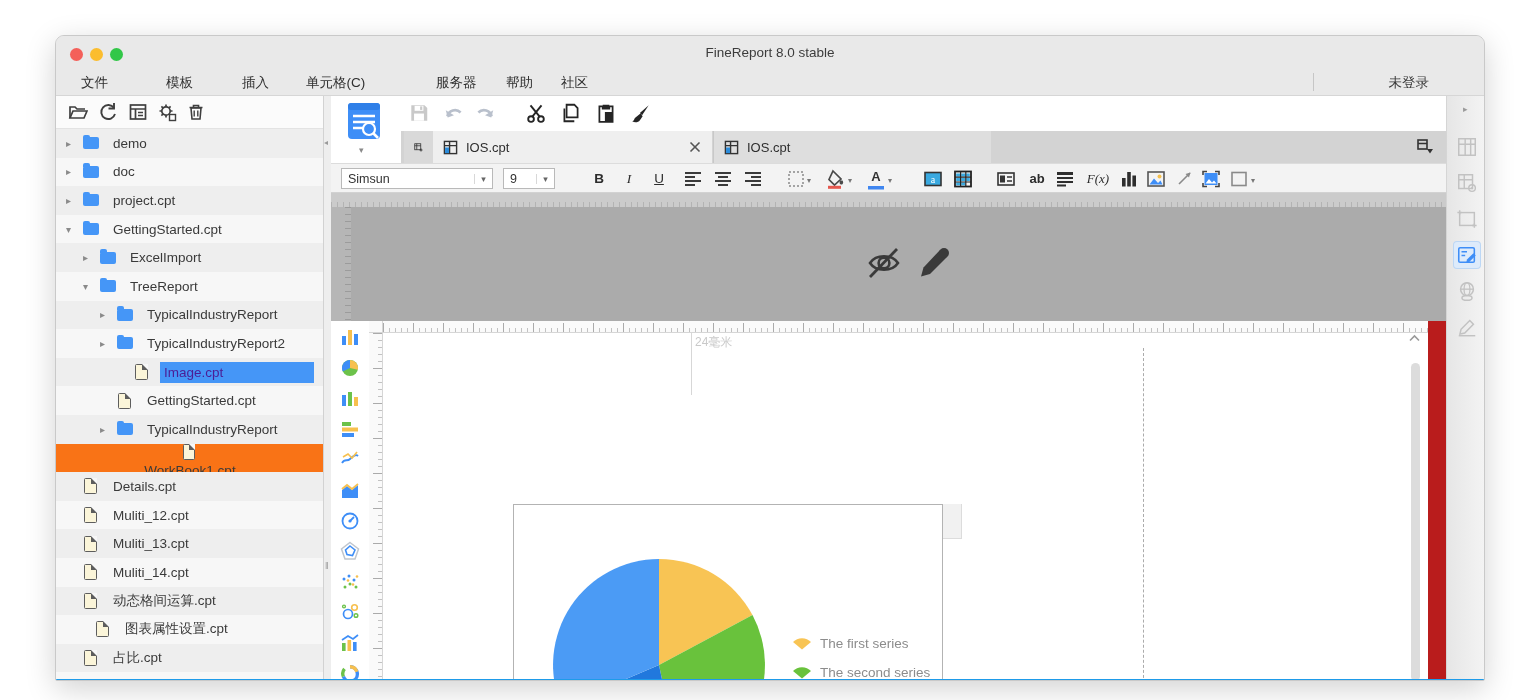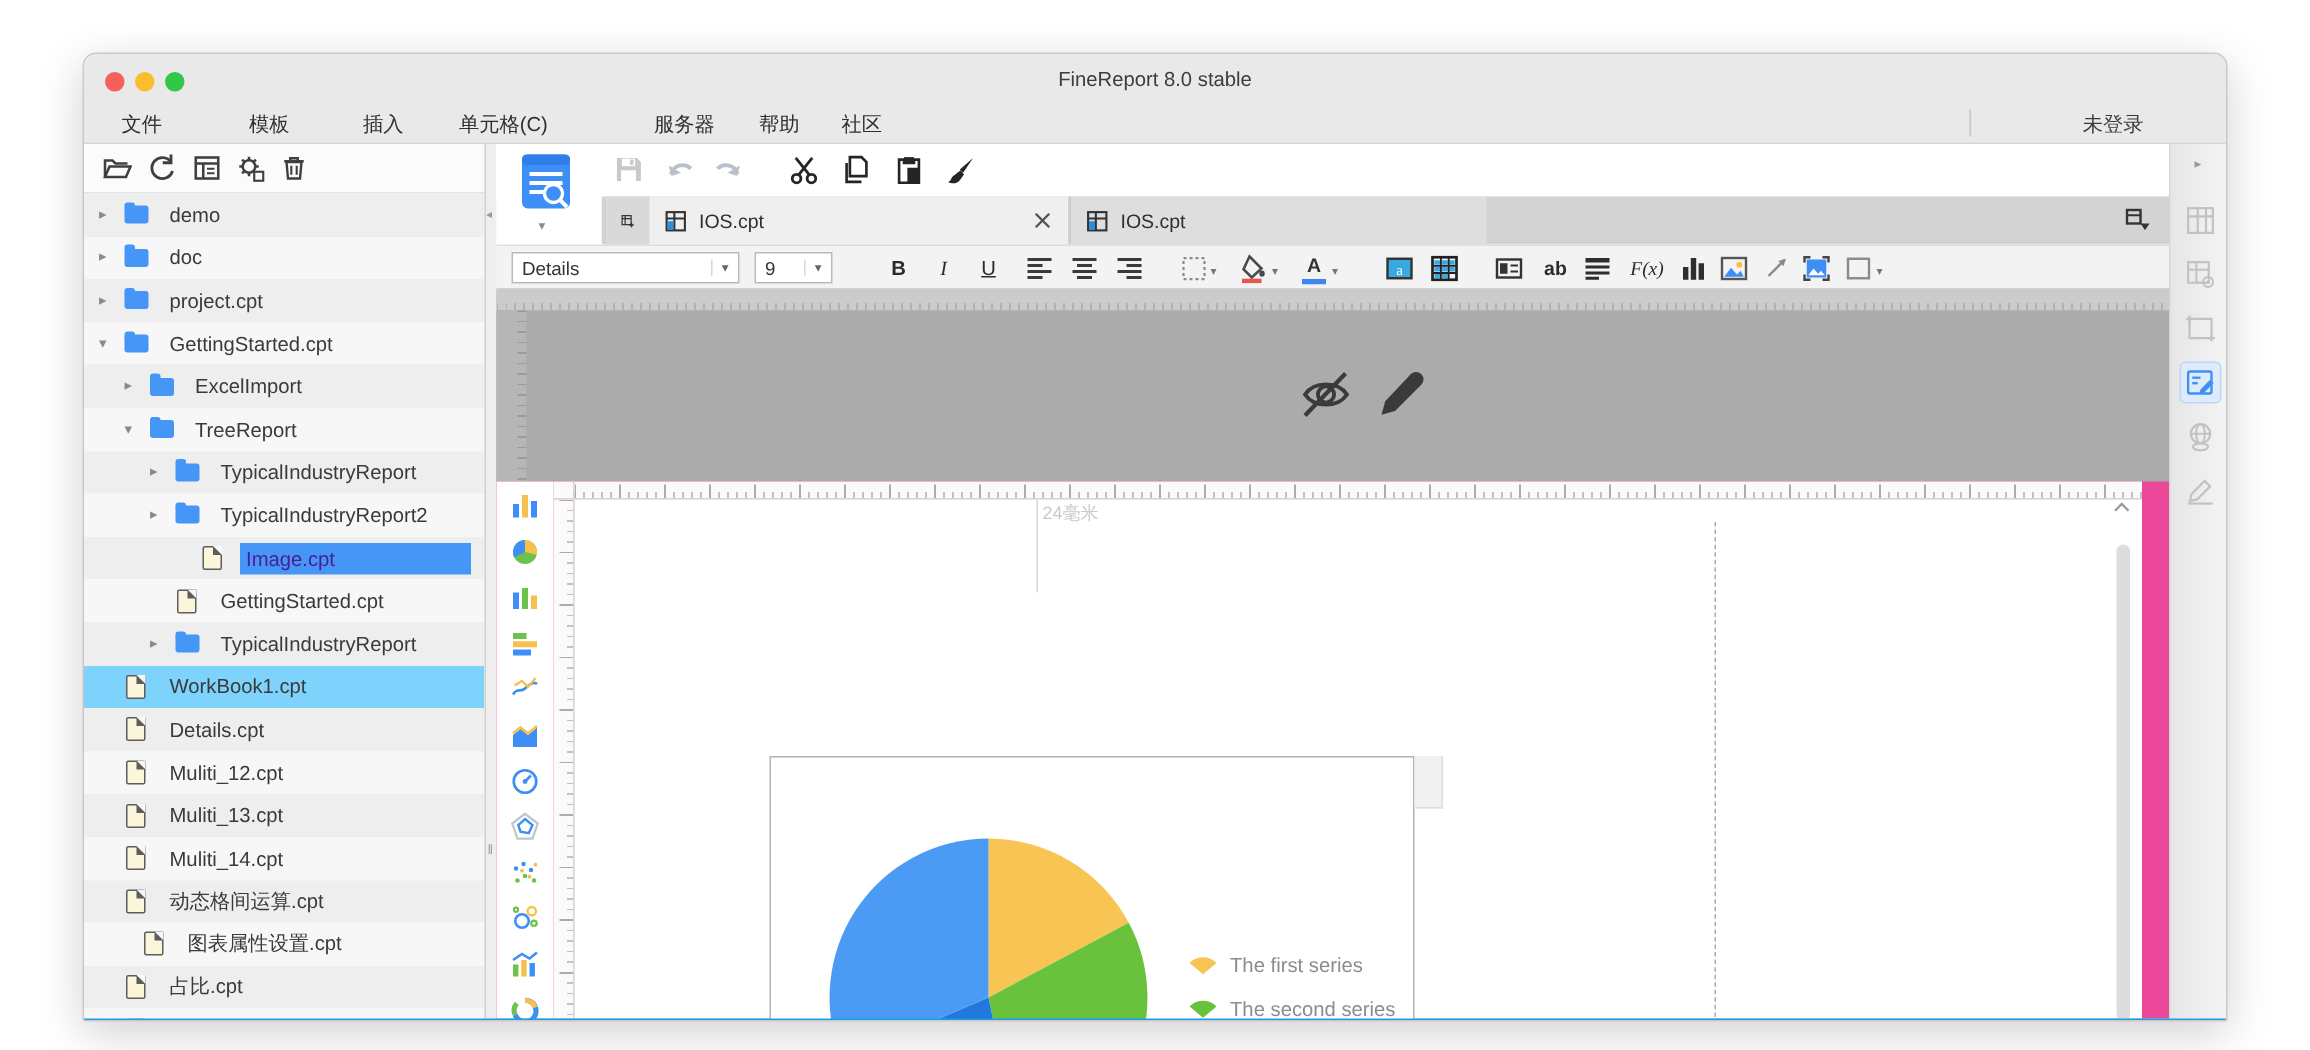--- a/index.html
+++ b/index.html
@@ -67,21 +67,21 @@
   #design { position:absolute; left:0; top:97px; width:100%; height:486px; background:#ababab; }
   #tickstrip { position:absolute; left:0; top:0; width:100%; height:14px; background:#cbcbcb; overflow:hidden; }
   #tickstrip::before { content:""; position:absolute; left:0; bottom:0; width:100%; height:5px;
      background:repeating-linear-gradient(90deg,#b3b3b3 0 1px,transparent 1px 6px); }
   #grayband { position:absolute; left:0; top:14px; width:100%; height:114px; background:#ababab; }
   #grayband-ruler { position:absolute; left:0; top:0; width:20px; height:114px; background:#b6b6b6;
      background-image:repeating-linear-gradient(180deg,#9b9b9b 0 1px,transparent 1px 7px); background-size:6px 100%; background-repeat:no-repeat; background-position:right; }
   #eye-btn, #pencil-btn { position:absolute; top:36px; width:40px; height:40px; cursor:pointer; }
   #eye-btn { left:533px; } #pencil-btn { left:583px; }
 
-  #chartarea { position:absolute; left:0; top:128px; width:100%; height:358px; background:#ec4899; }
+  #chartarea { position:absolute; left:0; top:128px; width:100%; height:358px; background:#b91c1c; }
   #ctstrip { position:absolute; left:0; top:0; width:38px; height:358px; background:#fff; }
   .ct { position:absolute; left:9px; width:20px; height:20px; cursor:pointer; }
   #hruler { position:absolute; left:52px; top:0; width:1045px; height:12px; background:#fafafa; border-bottom:1px solid #d6d6d6; }
   #hruler::before { content:""; position:absolute; bottom:0; left:0; width:100%; height:4px; background:repeating-linear-gradient(90deg,#c2c2c2 0 1px,transparent 1px 6px); }
   #hruler::after { content:""; position:absolute; bottom:0; left:0; width:100%; height:9px; background:repeating-linear-gradient(90deg,#ababab 0 1px,transparent 1px 30px); }
   #corner { position:absolute; left:38px; top:0; width:14px; height:12px; background:#fafafa; border-bottom:1px solid #d6d6d6; border-right:1px solid #d6d6d6;}
   #vruler { position:absolute; left:38px; top:12px; width:14px; height:346px; background:#fafafa; border-right:1px solid #d6d6d6; }
   #vruler::before { content:""; position:absolute; right:0; top:0; width:4px; height:100%; background:repeating-linear-gradient(180deg,#c2c2c2 0 1px,transparent 1px 7px); }
   #vruler::after { content:""; position:absolute; right:0; top:0; width:9px; height:100%; background:repeating-linear-gradient(180deg,#ababab 0 1px,transparent 1px 35px); }
   #canvas { position:absolute; left:52px; top:12px; width:1045px; height:346px; background:#fff; }
@@ -247,21 +247,21 @@
           </span>
           <span class="lbl">GettingStarted.cpt</span>
         </div>
         <div class="trow" style="background: rgb(238, 238, 238); padding-left: 44px;">
           <span class="arr">▸</span>
           <span class="ticn">
             <span class="folder-i"></span>
           </span>
           <span class="lbl">TypicalIndustryReport</span>
         </div>
-        <div class="trow" style="background: #7dd3fc; padding-left: 10px;">
+        <div class="trow" style="background: #f97316; padding-left: 10px; flex-direction: column;">
           <span class="arr"></span>
           <span class="ticn">
             <span class="file-i"></span>
           </span>
           <span class="lbl">WorkBook1.cpt</span>
         </div>
         <div class="trow" style="background: rgb(238, 238, 238); padding-left: 10px;">
           <span class="arr"></span>
           <span class="ticn">
             <span class="file-i"></span>
@@ -427,21 +427,21 @@
       <span id="tablist-btn">
         <svg viewBox="0 0 18 18">
             <rect x="2" y="2" width="9" height="9" fill="none" stroke="#333" stroke-width="1.6"></rect>
             <line x1="2" y1="5.5" x2="11" y2="5.5" stroke="#333" stroke-width="1.4"></line>
             <path d="M11 11 l6 0 -3 4.5 z" fill="#333"></path>
           </svg></span>
     </div>
 
     <div id="formatrow">
       <div class="select" id="font-select">
-        <span class="val">Details</span>
+        <span class="val">Simsun</span>
           <span class="chv">▾</span>
       </div>
       <div class="select" id="size-select">
         <span class="val">9</span>
           <span class="chv">▾</span>
       </div>
       <span class="fbtn" style="left:256px;font-weight:bold">B</span>
       <span class="fbtn" style="left:286px;font-style:italic;font-family:'Liberation Serif',serif">I</span>
       <span class="fbtn" style="left:316px;text-decoration:underline">U</span>
       <span class="fsvg" style="left:352px">

